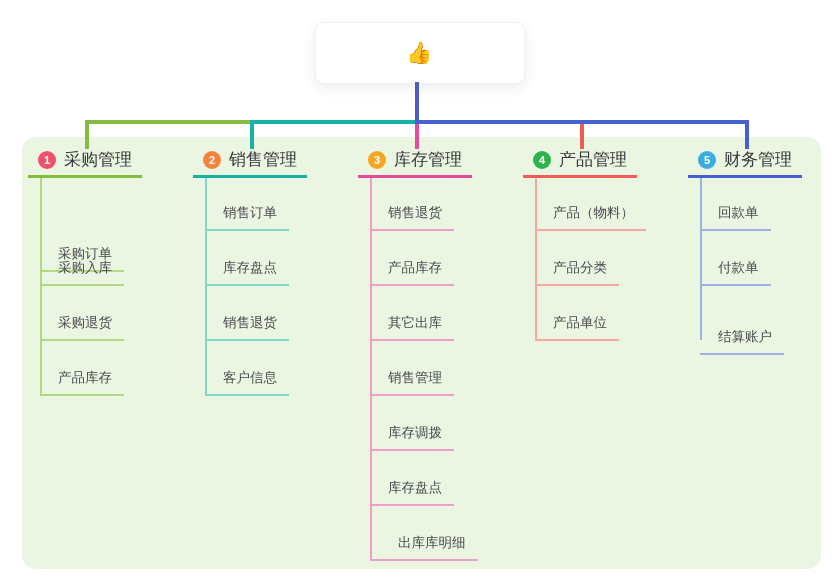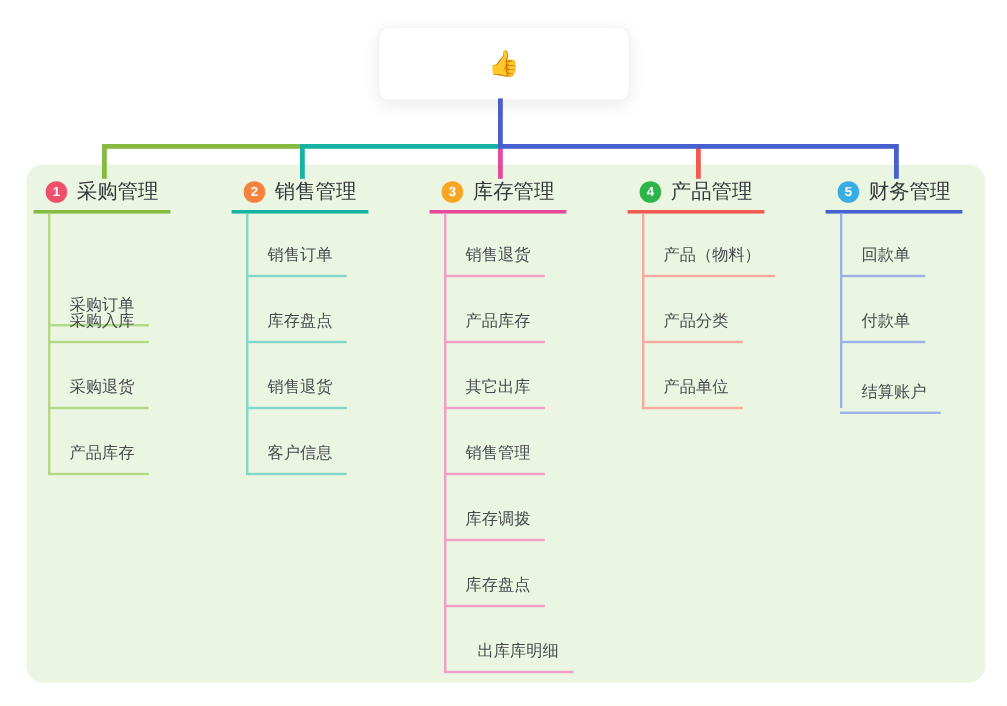--- a/index.html
+++ b/index.html
@@ -93,15 +93,15 @@
       <div class="branch-rail" style="left: 535px; top: 178px; height: 162px; background: rgb(247, 168, 160);"></div>
       <div class="child" style="left: 535px; top: 204px; border-bottom-color: rgb(247, 168, 160);">产品（物料）</div>
       <div class="child" style="left: 535px; top: 259px; border-bottom-color: rgb(247, 168, 160);">产品分类</div>
       <div class="child" style="left: 535px; top: 314px; border-bottom-color: rgb(247, 168, 160);">产品单位</div>
       <div class="badge" style="left: 698px; background: rgb(56, 173, 227);">5</div>
       <div class="branch-label" style="left: 724px;">财务管理</div>
       <div class="branch-underline" style="left: 688px; background: rgb(70, 97, 207);"></div>
       <div class="branch-rail" style="left: 700px; top: 178px; height: 162px; background: rgb(157, 177, 231);"></div>
       <div class="child" style="left: 700px; top: 204px; border-bottom-color: rgb(157, 177, 231);">回款单</div>
       <div class="child" style="left: 700px; top: 259px; border-bottom-color: rgb(157, 177, 231);">付款单</div>
-      <div class="child" style="left: 700px; top: 318px; border-bottom-color: rgb(157, 177, 231);">结算账户</div>
+      <div class="child" style="left: 700px; top: 328px; border-bottom-color: rgb(157, 177, 231);">结算账户</div>
     </div>
 </div>
 
 </body></html>

